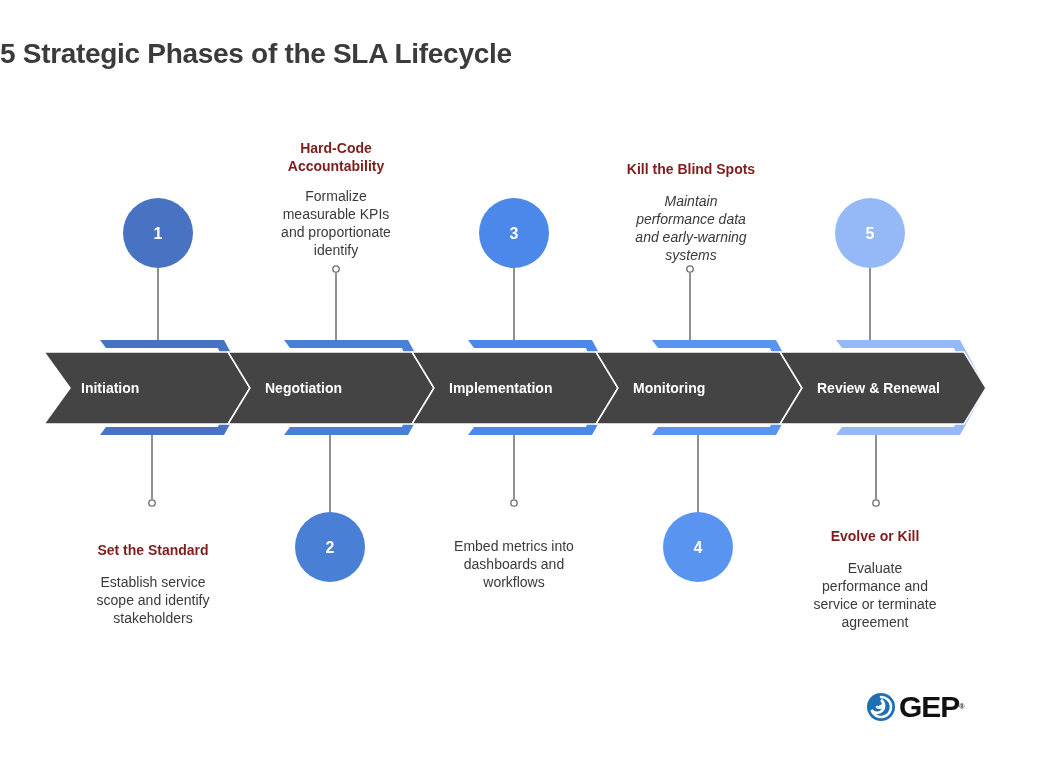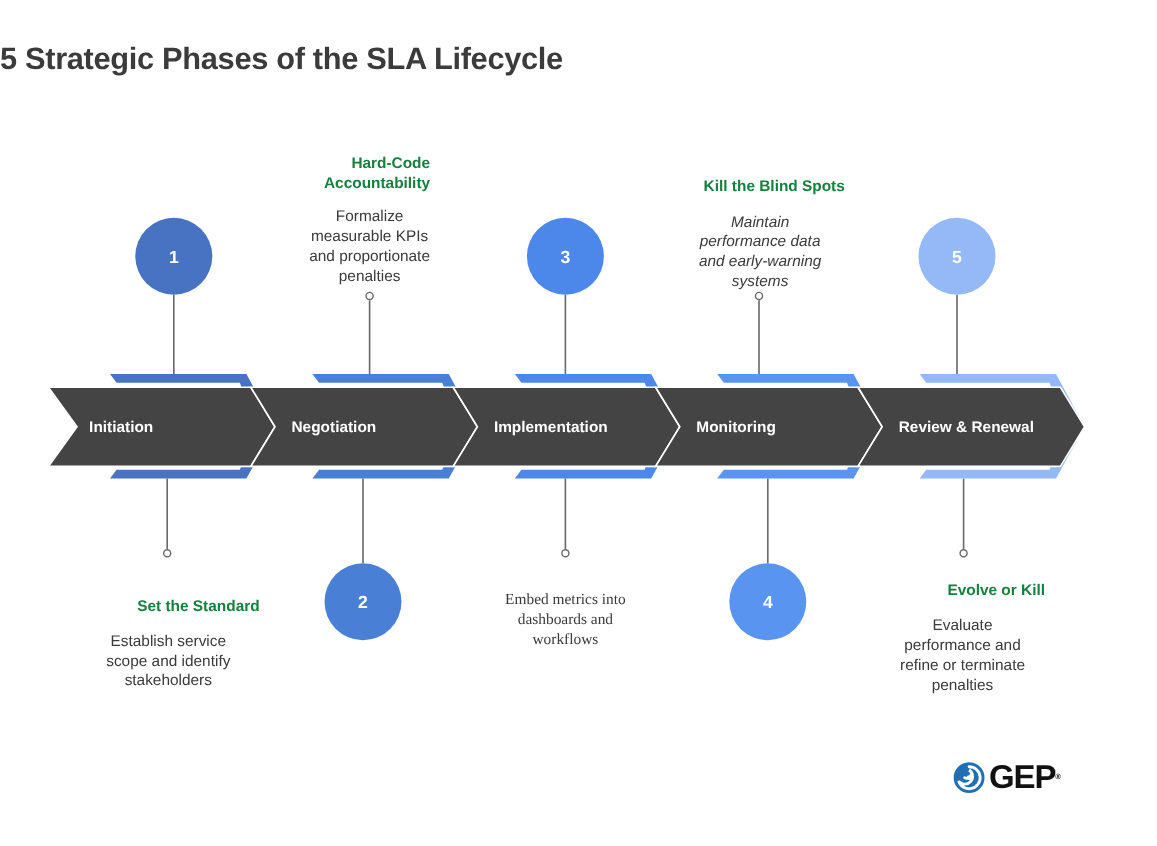--- a/index.html
+++ b/index.html
@@ -1,20 +1,20 @@
 <!DOCTYPE html>
 <html><head>
 <meta charset="utf-8">
 <style>
   html, body { margin:0; padding:0; background:#ffffff; }
   body { width:1052px; height:769px; position:relative; overflow:hidden; font-family:"Liberation Sans", "DejaVu Sans", sans-serif; }
   .title { position:absolute; left:0; top:38px; width:1040px; text-align:left; font-size:28px; font-weight:bold; color:#3b3b3b; letter-spacing:-0.3px; }
   svg.diagram { position:absolute; left:0; top:0; }
   .label { position:absolute; text-align:center; color:#333333; }
-  .label .head { font-size:14px; font-weight:bold; line-height:18px; color:#15803d;text-align:right; }
+  .label .head { font-size:14px; font-weight:bold; line-height:18px; color:#7f1d1d; }
   .label .desc { font-size:14px; line-height:18px; color:#3a3a3a; margin-top:14px; }
   .phase-name { font-family:"Liberation Sans", sans-serif; font-size:14px; font-weight:bold; fill:#ffffff; }
   .circle-num { font-family:"Liberation Sans", sans-serif; font-size:16px; font-weight:bold; fill:#ffffff; }
   .logo { position:absolute; left:866px; top:690px; height:34px; display:flex; align-items:center; }
   .logo-text { font-family:"Liberation Sans", sans-serif; font-weight:bold; font-size:30px; color:#111111; letter-spacing:-1px; margin-left:3px; line-height:30px; }
   .logo-reg { font-size:7px; vertical-align:top; color:#111; }
 </style>
 </head>
 <body>
 
@@ -73,35 +73,35 @@
     </g>
 </svg>
 
 <div class="label" style="left:70px; top:501px; width:166px;margin-top:40px;">
   <div class="head">Set the Standard</div>
   <div class="desc" style="width:130px;margin-left:18px;margin-right:auto;">Establish service scope and identify stakeholders</div>
 </div>
 
 <div class="label" style="left:262px; top:139px; width:148px;">
   <div class="head" style="width:110px;margin:0 auto;">Hard-Code Accountability</div>
-  <div class="desc" style="margin-top:12px;width:128px;margin-left:auto;margin-right:auto;">Formalize measurable KPIs and proportionate penalties</div>
+  <div class="desc" style="margin-top:12px;width:128px;margin-left:auto;margin-right:auto;">Formalize measurable KPIs and proportionate identify</div>
 </div>
 
 <div class="label" style="left:440px; top:523px; width:148px;">
-  <div class="desc" style="width:136px;margin-left:auto;margin-right:auto;font-family:Liberation Serif, serif;">Embed metrics into dashboards and workflows</div>
+  <div class="desc" style="width:136px;margin-left:auto;margin-right:auto;">Embed metrics into dashboards and workflows</div>
 </div>
 
 <div class="label" style="left:614px; top:160px; width:154px;">
   <div class="head">Kill the Blind Spots</div>
   <div class="desc" style="margin-top:14px;width:130px;margin-left:auto;margin-right:auto;font-style:italic;">Maintain performance data and early-warning systems</div>
 </div>
 
 <div class="label" style="left:800px; top:527px; width:150px;">
   <div class="head">Evolve or Kill</div>
-  <div class="desc" style="margin-top:14px;width:128px;margin-left:auto;margin-right:auto;">Evaluate performance and refine or terminate penalties</div>
+  <div class="desc" style="margin-top:14px;width:128px;margin-left:auto;margin-right:auto;">Evaluate performance and service or terminate agreement</div>
 </div>
 
 <div class="logo">
   <svg width="30" height="30" viewBox="0 0 30 30">
     <circle cx="15" cy="15" r="14" fill="#1f6fb5"></circle>
     <path d="M15 5 A10 10 0 1 1 5.5 18 A7 7 0 1 0 15 8 A4 4 0 1 1 11 15" fill="none" stroke="#ffffff" stroke-width="2.6" stroke-linecap="round"></path>
     <circle cx="15" cy="15" r="2.2" fill="#ffffff"></circle>
   </svg>
   <span class="logo-text"><span>GEP</span><span class="logo-reg">®</span></span>
 </div>

